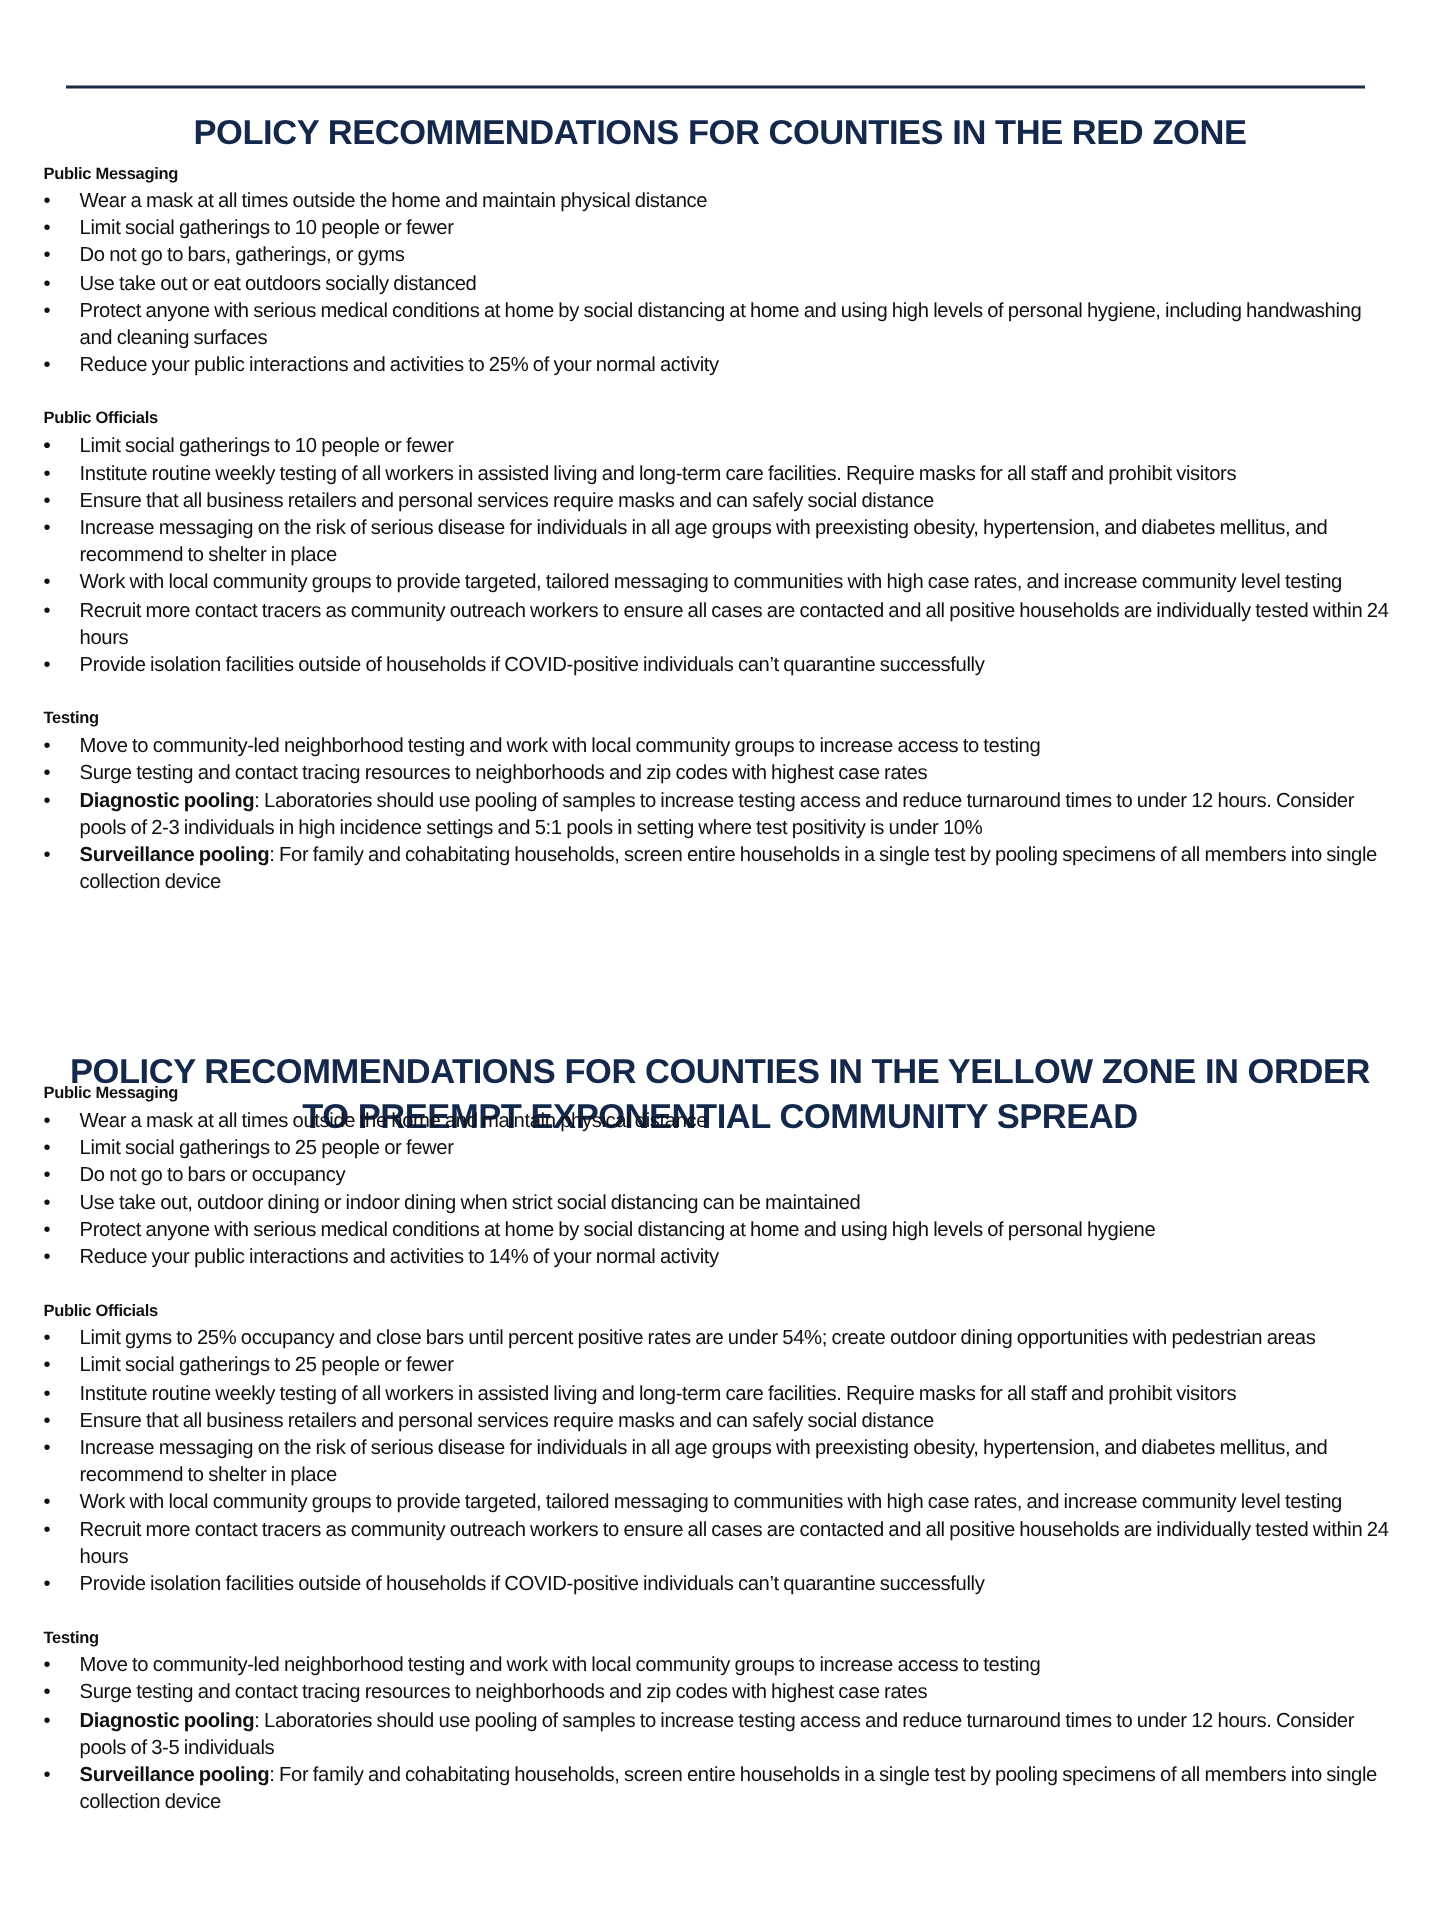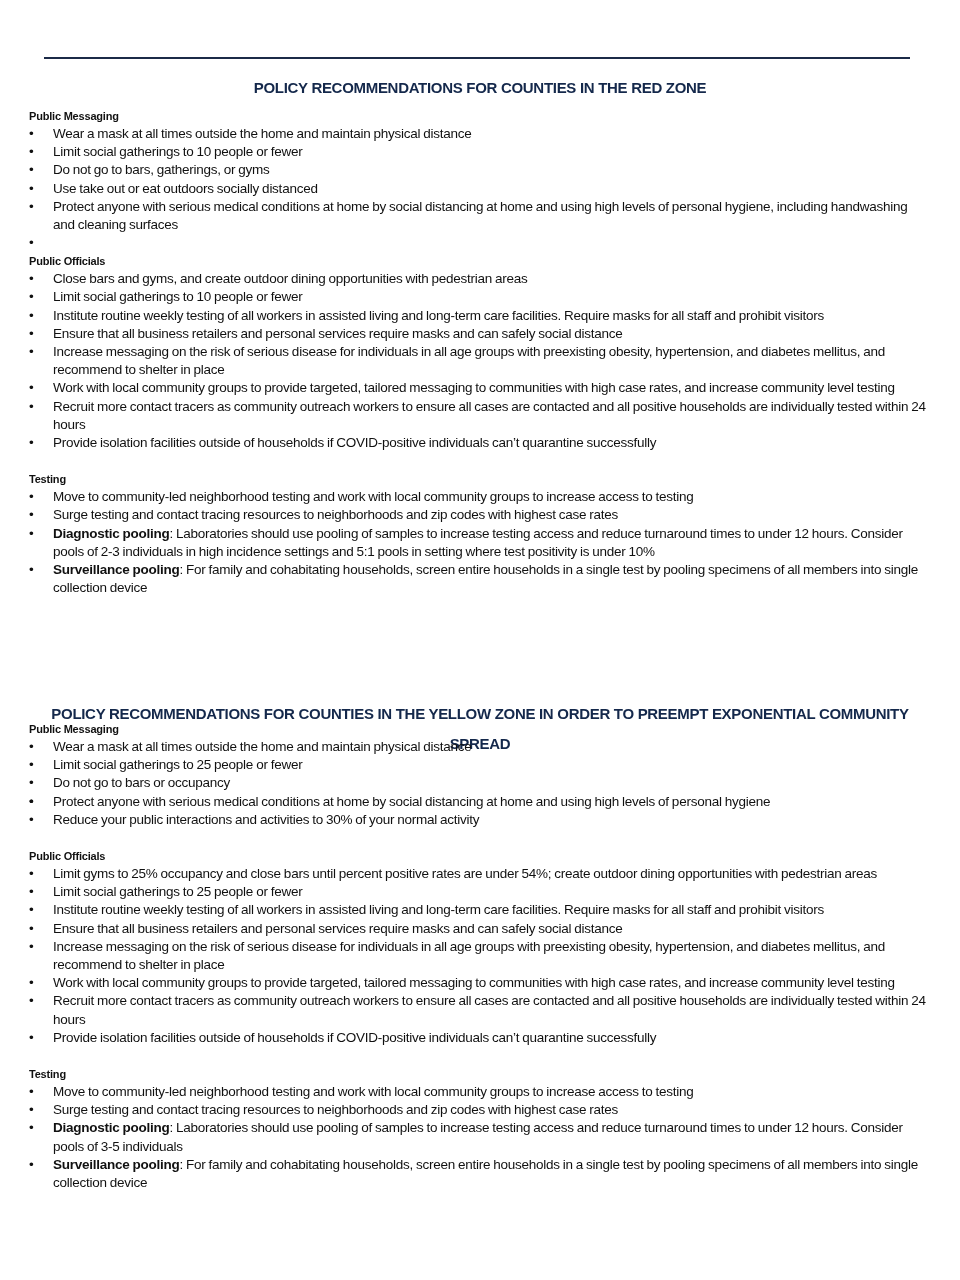--- a/index.html
+++ b/index.html
@@ -7,21 +7,21 @@
     width: 960px; height: 1280px; position: relative; overflow: hidden;
     font-family: "Liberation Sans", sans-serif; color: #111111;
   }
   .rule {
     position: absolute; left: 44px; top: 57px; width: 866px; height: 2px;
     background: #1b2a47;
   }
   .section-title {
     font-family: "Liberation Sans", sans-serif;
     font-weight: bold; color: #14284b; text-align: center;
-    font-size: 15px; letter-spacing: -0.3px; line-height: 30px;
+    font-size: 23px; letter-spacing: -0.3px; line-height: 30px;
     margin: 0; padding: 0 40px;
   }
   #red-title { position: absolute; left: 0; right: 0; top: 73px; }
   #yellow-title { position: absolute; left: 0; right: 0; top: 699px; }
   .block { position: absolute; left: 29px; width: 900px; }
   #red-block { top: 107px; }
   #yellow-block { top: 720px; }
   .sub-heading {
     font-weight: bold; font-size: 11px; line-height: 18px; margin: 0;
     letter-spacing: -0.2px;
@@ -44,26 +44,26 @@
 
 <h1 id="red-title" class="section-title">POLICY RECOMMENDATIONS FOR COUNTIES IN THE RED ZONE</h1>
 <div id="red-block" class="block">
     <div class="sub-heading">Public Messaging</div>
     <ul class="items">
       <li><span class="bullet">•</span><span>Wear a mask at all times outside the home and maintain physical distance</span></li>
       <li><span class="bullet">•</span><span>Limit social gatherings to 10 people or fewer</span></li>
       <li><span class="bullet">•</span><span>Do not go to bars, gatherings, or gyms</span></li>
       <li><span class="bullet">•</span><span>Use take out or eat outdoors socially distanced</span></li>
       <li><span class="bullet">•</span><span>Protect anyone with serious medical conditions at home by social distancing at home and using high levels of personal hygiene, including handwashing and cleaning surfaces</span></li>
-      <li><span class="bullet">•</span></li>
+      <li><span class="bullet">•</span><span>Reduce your public interactions and activities to 25% of your normal activity</span></li>
     </ul>
     <div class="gap"></div>
     <div class="sub-heading">Public Officials</div>
     <ul class="items">
-      <li><span class="bullet">•</span><span>Close bars and gyms, and create outdoor dining opportunities with pedestrian areas</span></li>
+      <li><span class="bullet">•</span></li>
       <li><span class="bullet">•</span><span>Limit social gatherings to 10 people or fewer</span></li>
       <li><span class="bullet">•</span><span>Institute routine weekly testing of all workers in assisted living and long-term care facilities. Require masks for all staff and prohibit visitors</span></li>
       <li><span class="bullet">•</span><span>Ensure that all business retailers and personal services require masks and can safely social distance</span></li>
       <li><span class="bullet">•</span><span>Increase messaging on the risk of serious disease for individuals in all age groups with preexisting obesity, hypertension, and diabetes mellitus, and recommend to shelter in place</span></li>
       <li><span class="bullet">•</span><span>Work with local community groups to provide targeted, tailored messaging to communities with high case rates, and increase community level testing</span></li>
       <li><span class="bullet">•</span><span>Recruit more contact tracers as community outreach workers to ensure all cases are contacted and all positive households are individually tested within 24 hours</span></li>
       <li><span class="bullet">•</span><span>Provide isolation facilities outside of households if COVID-positive individuals can’t quarantine successfully</span></li>
     </ul>
     <div class="gap"></div>
     <div class="sub-heading">Testing</div>
@@ -75,23 +75,23 @@
     </ul>
   </div>
 
 <h1 id="yellow-title" class="section-title">POLICY RECOMMENDATIONS FOR COUNTIES IN THE YELLOW ZONE IN ORDER TO PREEMPT EXPONENTIAL COMMUNITY SPREAD</h1>
 <div id="yellow-block" class="block">
     <div class="sub-heading">Public Messaging</div>
     <ul class="items">
       <li><span class="bullet">•</span><span>Wear a mask at all times outside the home and maintain physical distance</span></li>
       <li><span class="bullet">•</span><span>Limit social gatherings to 25 people or fewer</span></li>
       <li><span class="bullet">•</span><span>Do not go to bars or occupancy</span></li>
-      <li><span class="bullet">•</span></li>
+      <li><span class="bullet">•</span><span>Use take out, outdoor dining or indoor dining when strict social distancing can be maintained</span></li>
       <li><span class="bullet">•</span><span>Protect anyone with serious medical conditions at home by social distancing at home and using high levels of personal hygiene</span></li>
-      <li><span class="bullet">•</span><span>Reduce your public interactions and activities to 30% of your normal activity</span></li>
+      <li><span class="bullet">•</span><span>Reduce your public interactions and activities to 14% of your normal activity</span></li>
     </ul>
     <div class="gap"></div>
     <div class="sub-heading">Public Officials</div>
     <ul class="items">
       <li><span class="bullet">•</span><span>Limit gyms to 25% occupancy and close bars until percent positive rates are under 54%; create outdoor dining opportunities with pedestrian areas</span></li>
       <li><span class="bullet">•</span><span>Limit social gatherings to 25 people or fewer</span></li>
       <li><span class="bullet">•</span><span>Institute routine weekly testing of all workers in assisted living and long-term care facilities. Require masks for all staff and prohibit visitors</span></li>
       <li><span class="bullet">•</span><span>Ensure that all business retailers and personal services require masks and can safely social distance</span></li>
       <li><span class="bullet">•</span><span>Increase messaging on the risk of serious disease for individuals in all age groups with preexisting obesity, hypertension, and diabetes mellitus, and recommend to shelter in place</span></li>
       <li><span class="bullet">•</span><span>Work with local community groups to provide targeted, tailored messaging to communities with high case rates, and increase community level testing</span></li>

